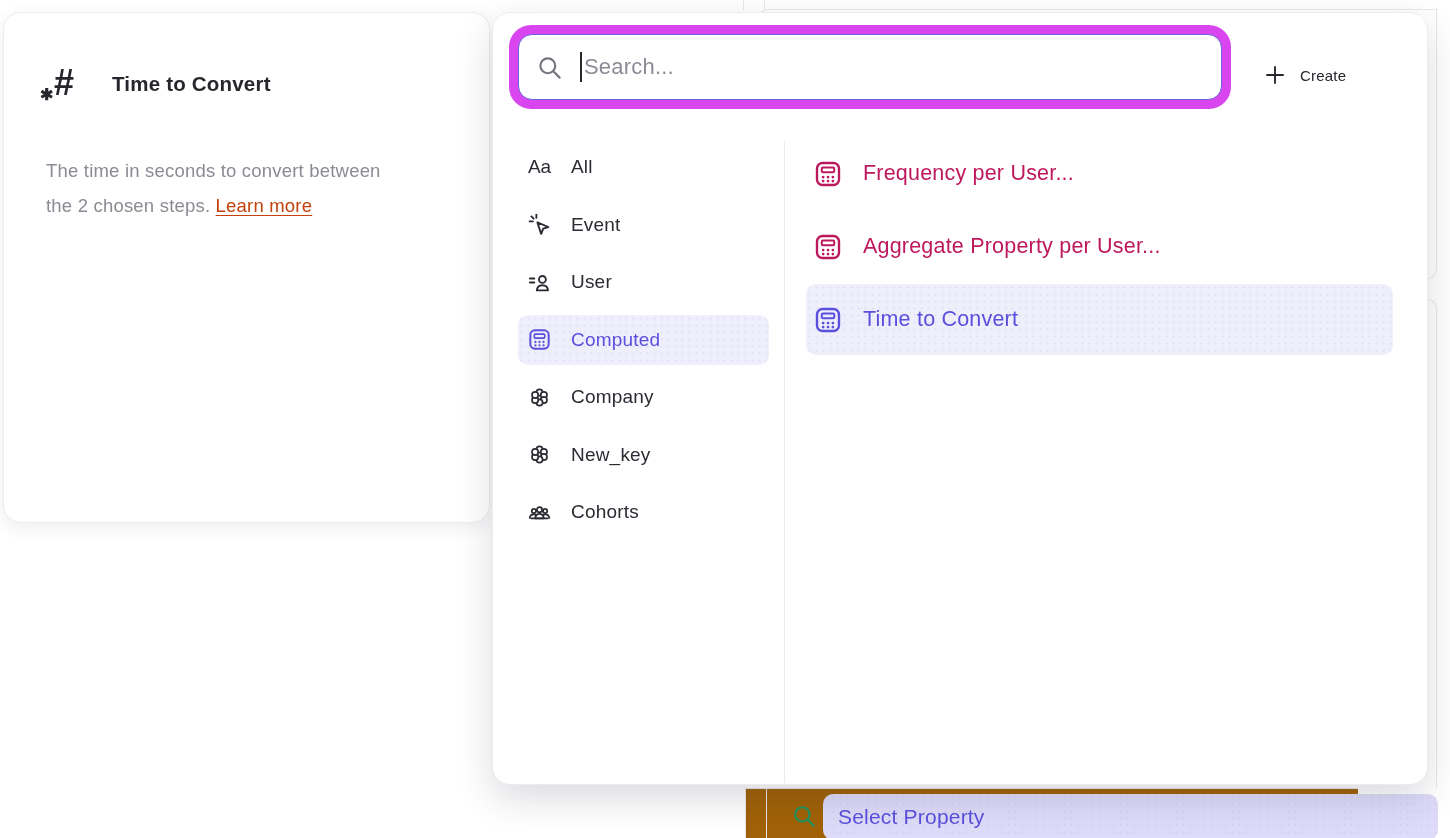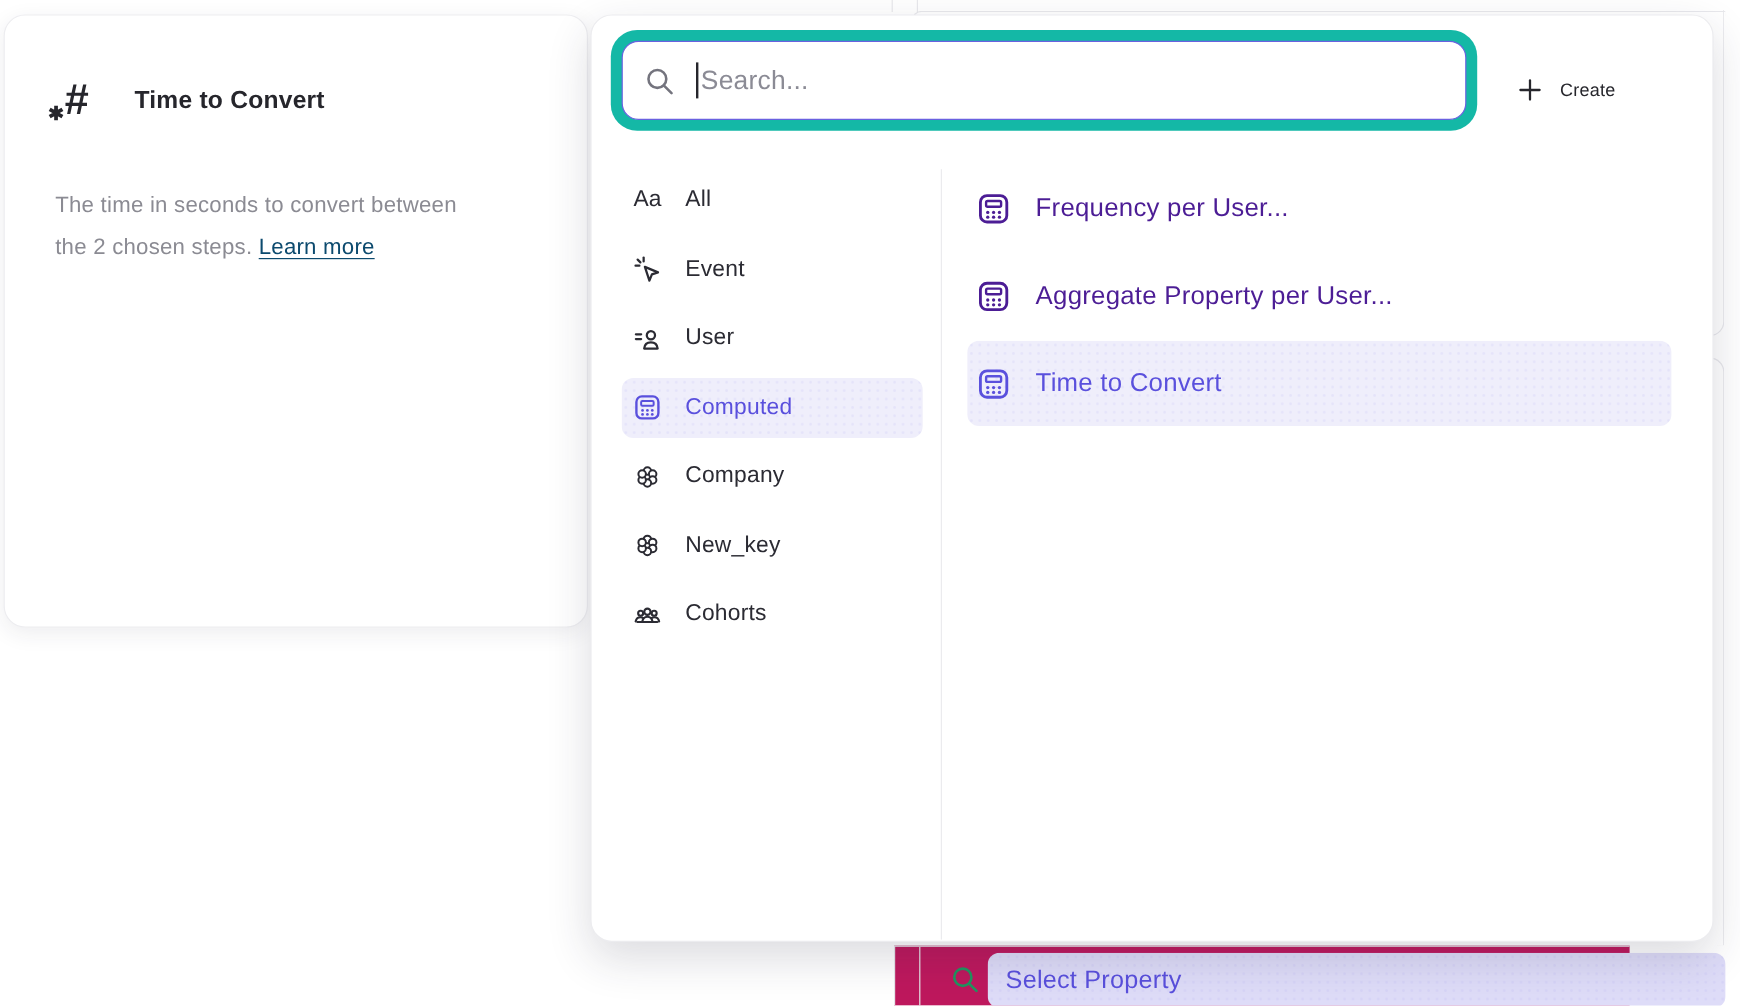--- a/index.html
+++ b/index.html
@@ -10,44 +10,44 @@
   .bg-vline { position:absolute; width:1px; background:#e8e8ec; }
   #bg-top-panel { position:absolute; left:760px; top:9px; width:678px; height:8px;
       border-top:1px solid #e8e8ec; border-left:1px solid #e8e8ec; border-top-left-radius:10px; }
   #bg-right-card-1 { position:absolute; left:1424px; top:8px; width:13px; height:272px;
       border-right:1px solid #e8e8ec; border-bottom:1px solid #e8e8ec; border-bottom-right-radius:12px; }
   #bg-right-card-2 { position:absolute; left:1424px; top:298px; width:13px; height:490px;
       border-right:1px solid #e8e8ec; border-top:1px solid #e8e8ec; border-top-right-radius:12px; }
 
   
   #bottom-strip { position:absolute; left:745px; top:788px; width:613px; height:50px;
-      background:#be185d; border-top:1px solid #e6e6e9; border-left:1px solid #e6e6e9; }
+      background:#a16207; border-top:1px solid #e6e6e9; border-left:1px solid #e6e6e9; }
   #bottom-strip .inner-line { position:absolute; left:20px; top:0; width:1px; height:50px; background:#e6e6e9; }
   #select-prop-icon { position:absolute; left:45px; top:14px; width:26px; height:26px; color:#21945f; }
   #select-prop-pill { position:absolute; left:77px; top:5px; width:615px; height:46px;
       background:#dedcf8; border-radius:10px; display:flex; align-items:center; padding-left:15px;
       background-image:radial-gradient(rgba(99,88,230,0.06) 1px, transparent 1.2px); background-size:7px 7px; }
   #select-prop-pill span { color:#5a50dd; font-size:21px; font-weight:500; letter-spacing:.2px; }
 
   
   #tooltip-card { position:absolute; left:3px; top:12px; width:487px; height:511px; background:#fff;
       border:1px solid #ededf0; border-radius:18px; box-shadow:0 5px 18px rgba(35,35,60,0.08); }
   #tooltip-icon { position:absolute; left:40px; top:44px; width:46px; height:52px; color:#26262c; }
   #tooltip-icon .hash { position:absolute; left:10px; top:0; font-size:36px; font-weight:700; line-height:52px; }
   #tooltip-icon .star { position:absolute; left:-4px; top:28px; font-size:16px; font-weight:700; }
   #tooltip-title { position:absolute; left:108px; top:59px; font-size:20.5px; font-weight:700; color:#26262c; letter-spacing:.2px; }
   #tooltip-desc { position:absolute; left:42px; top:140px; width:400px; font-size:18.5px; line-height:35px; color:#8b8b93; letter-spacing:.2px; }
-  #tooltip-desc .learn-more { color:#0c4a6e; font-weight:500; text-decoration:underline; text-underline-offset:3px; cursor:pointer;text-align:center; }
+  #tooltip-desc .learn-more { color:#c2410c; font-weight:500; text-decoration:underline; text-underline-offset:3px; cursor:pointer;text-align:center; }
 
   
   #picker-panel { position:absolute; left:492px; top:12px; width:936px; height:773px; background:#fff;
       border:1px solid #ececef; border-radius:18px; box-shadow:0 14px 36px rgba(35,35,60,0.16); }
 
   
-  #search-halo { position:absolute; left:16px; top:12px; width:722px; height:84px; background:#14b8a6; border-radius:22px; }
+  #search-halo { position:absolute; left:16px; top:12px; width:722px; height:84px; background:#d946ef; border-radius:22px; }
   #search-input { position:absolute; left:9px; top:9px; right:9px; bottom:9px; background:#fff;
       border:1.6px solid #6a61e0; border-radius:14px; display:flex; align-items:center; padding-left:17px; cursor:text; }
   #search-input .mag { width:27px; height:27px; color:#74747e; flex:0 0 auto; }
   #search-input .caret { width:2px; height:30px; background:#26262c; margin-left:17px; }
   #search-input .ph { margin-left:2px; font-size:22px; color:#8b8b95; letter-spacing:.2px; }
 
   
   #create-button { position:absolute; left:770px; top:50px; display:flex; align-items:center; gap:13px; cursor:pointer; }
   #create-button .plus { width:24px; height:24px; color:#26262c; }
   #create-button .lbl { font-size:15px; color:#26262c; font-weight:500; letter-spacing:.2px; }
@@ -56,21 +56,21 @@
   #col-divider { position:absolute; left:291px; top:128px; bottom:1px; width:1px; background:#ebebee; }
   #cat-col { position:absolute; left:0; top:129px; width:291px; }
   .cat-row { margin:0 0 7.5px 25px; width:251px; height:50px; border-radius:10px;
       display:flex; align-items:center; padding-left:9px; gap:19px; color:#2b2b33; cursor:pointer; }
   .cat-row .icon { width:25px; height:25px; flex:0 0 auto; display:flex; align-items:center; justify-content:center; }
   .cat-row .lbl { font-size:19px; font-weight:400; letter-spacing:.2px; }
   .cat-row .aa { font-size:19px; font-weight:400; }
 
   #item-col { position:absolute; left:292px; top:125px; right:0; }
   .item-row { margin:0 0 2px 21px; width:587px; height:71px; border-radius:10px;
-      display:flex; align-items:center; padding-left:7px; gap:20px; color:#4c1d95; cursor:pointer; }
+      display:flex; align-items:center; padding-left:7px; gap:20px; color:#be185d; cursor:pointer; }
   .item-row .icon { width:30px; height:30px; flex:0 0 auto; }
   .item-row .lbl { font-size:21.5px; font-weight:500; letter-spacing:.2px; }
 
   .selected { background-color:#efeefb;
       background-image:radial-gradient(rgba(99,88,230,0.07) 1px, transparent 1.2px); background-size:7px 7px;
       color:#5a50dd !important; }
 
   svg { display:block; }
 </style>
 </head>

